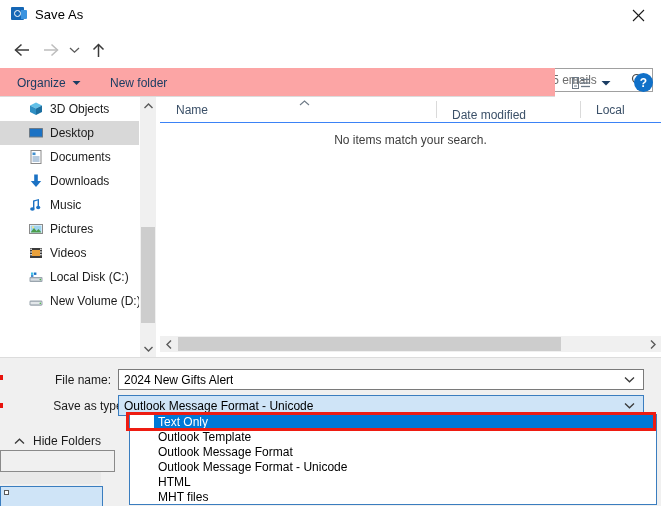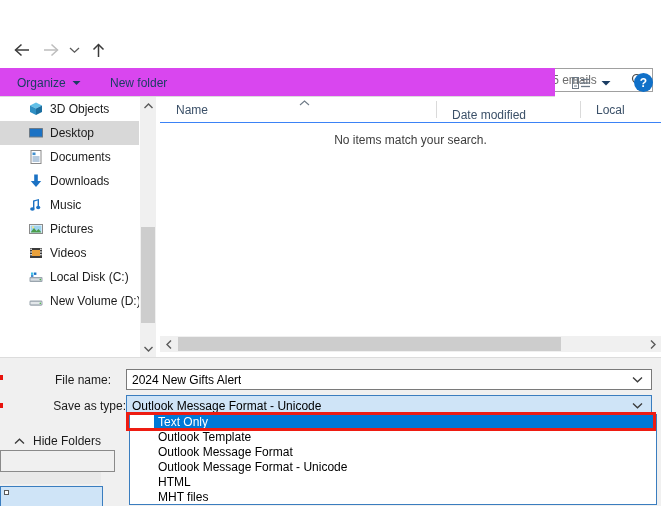--- a/index.html
+++ b/index.html
@@ -181,21 +181,21 @@
     margin-right: 7px;
     display: flex;
     align-items: center;
   }
 
   
   .cmdbar {
     position: absolute;
     left: 0; top: 68px;
     width: 555px; height: 29px;
-    background: #d946ef;
+    background: #fca5a5;
     border-bottom: 1px solid #dcdcdc;
     box-sizing: border-box;
   }
   .cmd-item {
     position: absolute;
     top: 5px;
     height: 20px;
     display: flex;
     align-items: center;
     font-size: 12px;
@@ -386,21 +386,21 @@
     position: absolute;
     font-size: 12px;
     color: #1b1b1b;
     text-align: right;
     white-space: nowrap;
   }
   .lbl-filename { left: 21px; top: 15px; width: 90px; }
   .lbl-savetype { left: 36px; top: 41px; width: 90px; }
   .combo {
     position: absolute;
-    left: 126px;
+    left: 118px;
     width: 526px; height: 21px;
     border: 1px solid #7a7a7a;
     background: #ffffff;
     box-sizing: border-box;
     display: flex;
     align-items: center;
     justify-content: center;
   }
   .combo .val {
     font-size: 12px;
@@ -499,20 +499,36 @@
     box-sizing: border-box;
     z-index: 30;
     pointer-events: none;
   }
 </style>
 </head>
 <body>
 
 <div id="dialog">
 
+  <div class="titlebar">
+    <div class="titlebar-left">
+      <span class="app-icon">
+        <span class="sq"></span>
+        <span class="oring"></span>
+        <span class="flap"></span>
+      </span>
+      <span class="title-text">Save As</span>
+    </div>
+    <div class="close-btn">
+      <svg width="13" height="13" viewBox="0 0 13 13">
+        <line x1="1" y1="1" x2="12" y2="12" stroke="#1b1b1b" stroke-width="1.1"></line>
+        <line x1="12" y1="1" x2="1" y2="12" stroke="#1b1b1b" stroke-width="1.1"></line>
+      </svg>
+    </div>
+  </div>
 
   <div class="navbar">
     <div class="nav-arrows">
       <span class="nav-btn">
         <svg width="17" height="14" viewBox="0 0 17 14">
           <path d="M7.5 1.5 L1.5 7 L7.5 12.5" fill="none" stroke="#3a3a3a" stroke-width="1.5"></path>
           <line x1="1.8" y1="7" x2="15" y2="7" stroke="#3a3a3a" stroke-width="1.5"></line>
         </svg>
       </span>
       <span class="nav-btn">

